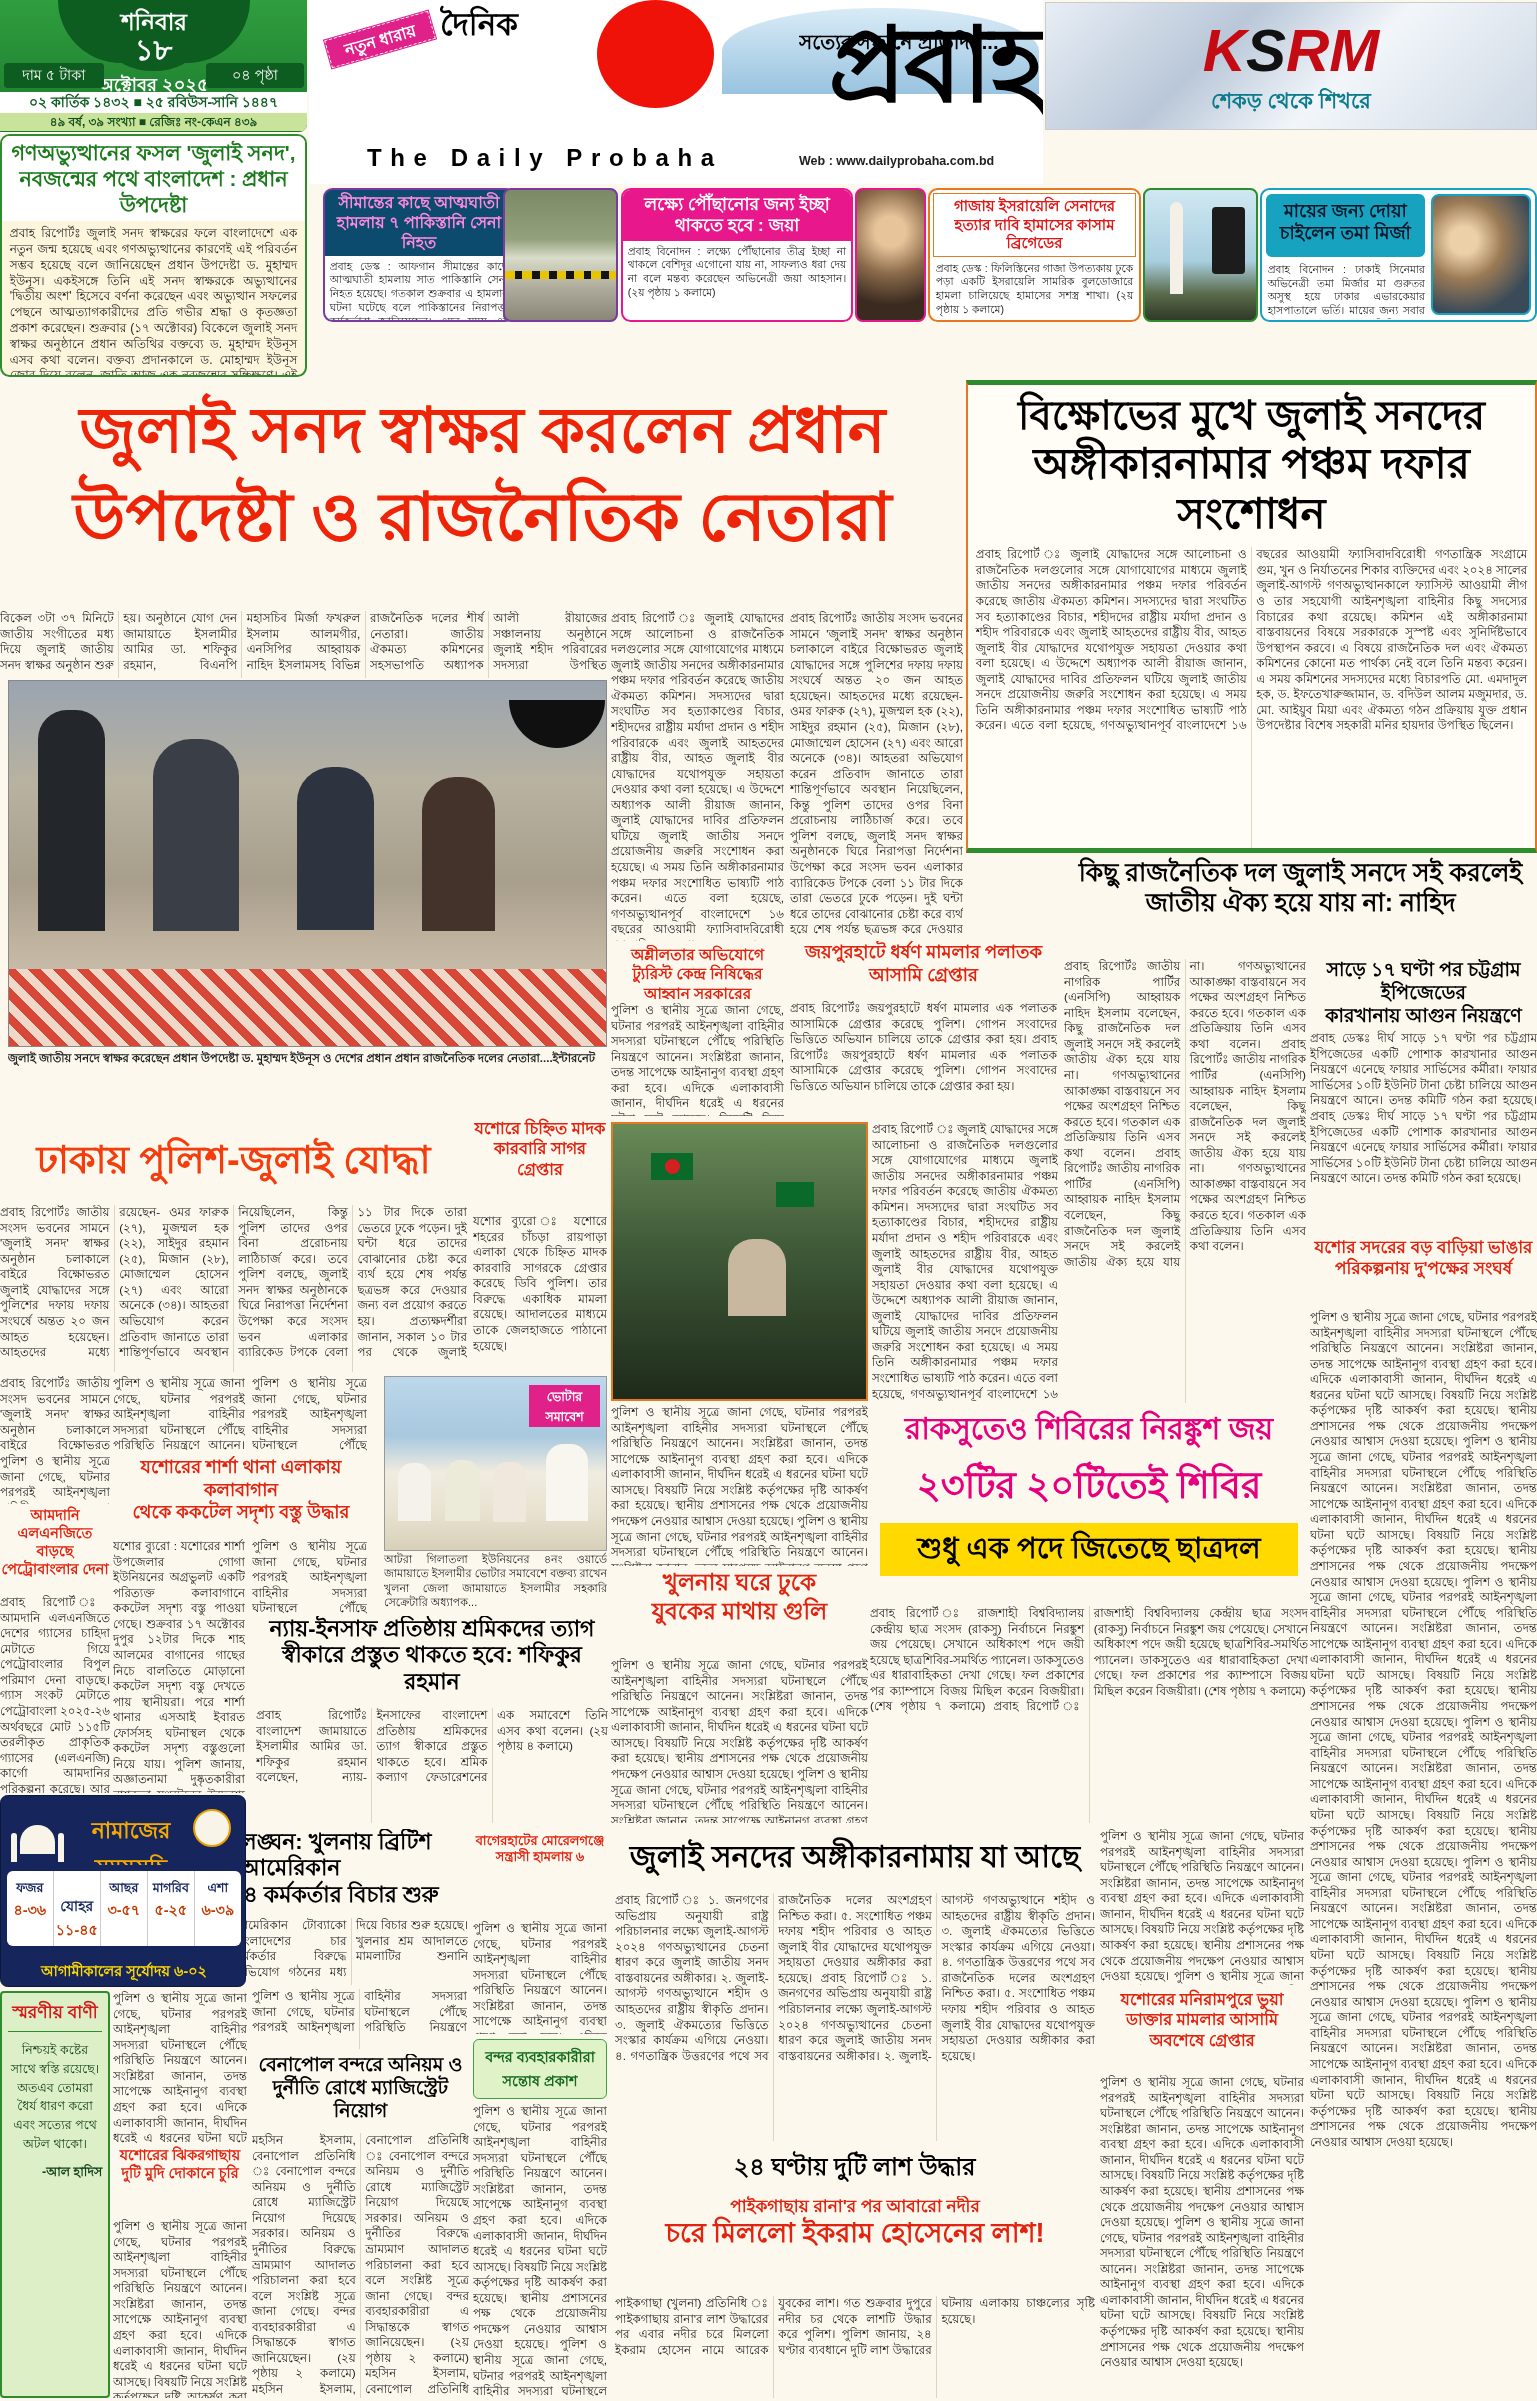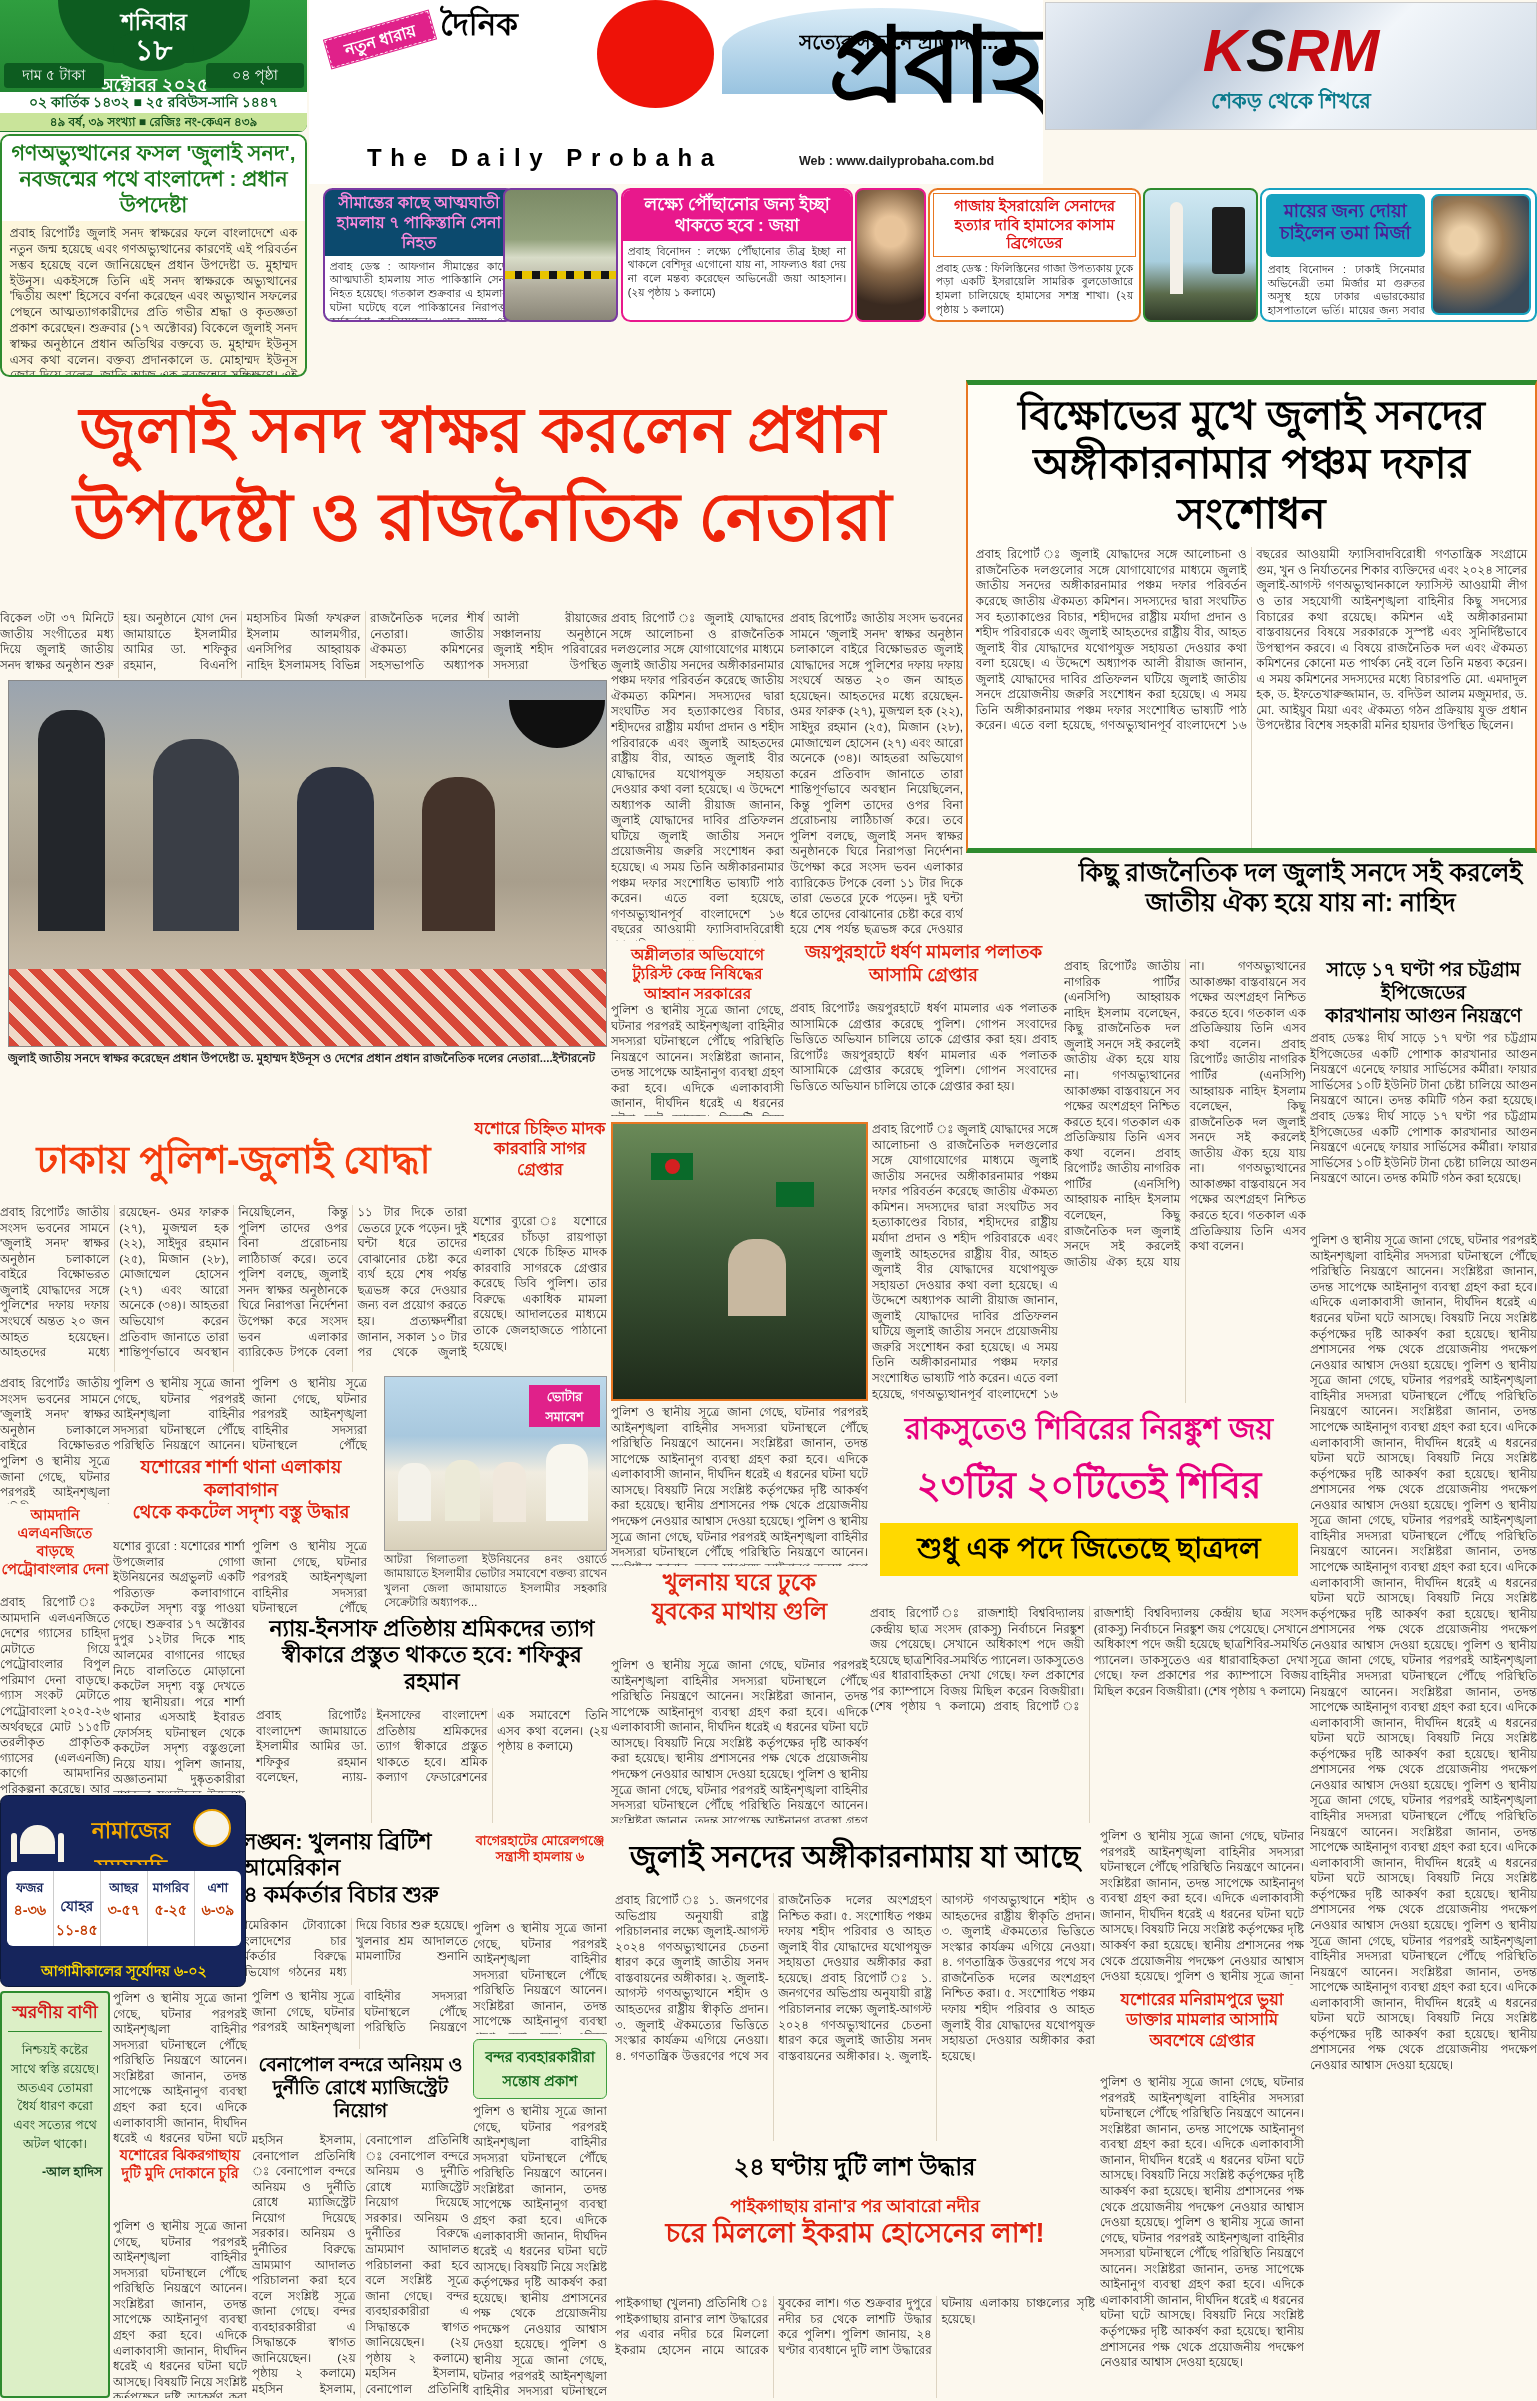--- a/index.html
+++ b/index.html
@@ -85,21 +85,21 @@
   <div class="photo abs" style="left:855px;top:188px;width:71px;height:134px;border:2.9px solid #e8188c;background:radial-gradient(circle at 50% 32%,#e8c49a 16%,#8a6a4a 45%,#3a2a20 78%)"></div>
   <div class="teaser abs" style="left:928px;top:188px;width:213px;height:134px;border:2.9px solid #e87722;background:#fff">
     <div class="t-head" style="border:1.9px solid #e87722;margin:2.9px;color:#e01818;font-size:15px;padding:2.9px 1.9px">গাজায় ইসরায়েলি সেনাদের হত্যার দাবি হামাসের কাসাম ব্রিগেডের</div>
     <div class="t-body" style="padding:1.9px 5.8px">প্রবাহ ডেস্ক : ফিলিস্তিনের গাজা উপত্যকায় ঢুকে পড়া একটি ইসরায়েলি সামরিক বুলডোজারে হামলা চালিয়েছে হামাসের সশস্ত্র শাখা। (২য় পৃষ্ঠায় ১ কলামে)</div>
   </div>
   <div class="photo abs" style="left:1143px;top:188px;width:115px;height:134px;border:2.9px solid #2e8b2e;background:linear-gradient(180deg,#cfe8f2 0%,#a8cede 55%,#5a6a4a 80%,#2f3a28 100%)">
     <div class="abs" style="left:25px;top:11.5px;width:13.4px;height:92px;background:#f4f0e8;border-radius:6.7px 6.7px 0 0"></div>
     <div class="abs" style="left:67px;top:17.3px;width:33px;height:67px;background:#1c1c1c;border-radius:3.8px"></div>
   </div>
   <div class="teaser abs" style="left:1260px;top:188px;width:277px;height:134px;border:2.9px solid #17a2c0;background:#fff">
-    <div class="t-head abs" style="left:3.8px;top:3.8px;width:159px;height:63px;background:#17a2c0;color:#4c1d95;font-size:18px;padding-top:5.8px;border-radius:5.8px">মায়ের জন্য দোয়া চাইলেন তমা মির্জা</div>
+    <div class="t-head abs" style="left:3.8px;top:3.8px;width:159px;height:63px;background:#17a2c0;color:#0f172a;font-size:18px;padding-top:5.8px;border-radius:5.8px">মায়ের জন্য দোয়া চাইলেন তমা মির্জা</div>
     <div class="photo abs" style="left:169px;top:3.8px;width:100px;height:121px;border:2.9px solid #17a2c0;background:radial-gradient(circle at 32% 38%,#ecd0a8 14%,#9a7a55 40%,#3a4a58 75%),radial-gradient(circle at 75% 42%,#e0c098 12%,#26323c 60%)"></div>
     <div class="t-body abs" style="left:3.8px;top:71px;width:161px;height:58px;padding:1.9px">প্রবাহ বিনোদন : ঢাকাই সিনেমার অভিনেত্রী তমা মির্জার মা গুরুতর অসুস্থ হয়ে ঢাকার এভারকেয়ার হাসপাতালে ভর্তি। মায়ের জন্য সবার কাছে দোয়া চেয়েছেন তিনি। (২য় পৃষ্ঠায় ১ কলামে)</div>
   </div>
 
   <div class="abs" style="left:0;top:382px;width:965px;height:223px">
     <div style="color:#ee2409;font-size:63px;font-weight:900;text-align:center;line-height:1.55">জুলাই সনদ স্বাক্ষর করলেন প্রধান</div>
     <div style="color:#ee2409;font-size:67px;font-weight:900;text-align:center;line-height:1.1">উপদেষ্টা ও রাজনৈতিক নেতারা</div>
   </div>
   <div class="abs bt c5" style="left:0;top:611px;width:607px;height:67px">বিকেল ৩টা ৩৭ মিনিটে জাতীয় সংগীতের মধ্য দিয়ে জুলাই জাতীয় সনদ স্বাক্ষর অনুষ্ঠান শুরু হয়। অনুষ্ঠানে যোগ দেন জামায়াতে ইসলামীর আমির ডা. শফিকুর রহমান, বিএনপি মহাসচিব মির্জা ফখরুল ইসলাম আলমগীর, এনসিপির আহ্বায়ক নাহিদ ইসলামসহ বিভিন্ন রাজনৈতিক দলের শীর্ষ নেতারা। জাতীয় ঐকমত্য কমিশনের সহসভাপতি অধ্যাপক আলী রীয়াজের সঞ্চালনায় অনুষ্ঠানে জুলাই শহীদ পরিবারের সদস্যরা উপস্থিত ছিলেন। খালি ইমাম মধুমcompleted, পরিবেশ উপদেষ্টা সৈয়দা রিজওয়ানা হাসান, আইন উপদেষ্টা ড. আসিফ নজরুলসহ উপদেষ্টা পরিষদের সদস্যরা মঞ্চে ছিলেন।</div>
 
@@ -128,20 +128,21 @@
 
   <div class="abs" style="left:1064px;top:857px;width:473px;height:98px">
     <div class="bh" style="font-size:25px">কিছু রাজনৈতিক দল জুলাই সনদে সই করলেই</div>
     <div class="bh" style="font-size:25px">জাতীয় ঐক্য হয়ে যায় না: নাহিদ</div>
   </div>
   <div class="abs bt c2" style="left:1064px;top:959px;width:242px;height:444px">প্রবাহ রিপোর্টঃ জাতীয় নাগরিক পার্টির (এনসিপি) আহ্বায়ক নাহিদ ইসলাম বলেছেন, কিছু রাজনৈতিক দল জুলাই সনদে সই করলেই জাতীয় ঐক্য হয়ে যায় না। গণঅভ্যুত্থানের আকাঙ্ক্ষা বাস্তবায়নে সব পক্ষের অংশগ্রহণ নিশ্চিত করতে হবে। গতকাল এক প্রতিক্রিয়ায় তিনি এসব কথা বলেন। প্রবাহ রিপোর্টঃ জাতীয় নাগরিক পার্টির (এনসিপি) আহ্বায়ক নাহিদ ইসলাম বলেছেন, কিছু রাজনৈতিক দল জুলাই সনদে সই করলেই জাতীয় ঐক্য হয়ে যায় না। গণঅভ্যুত্থানের আকাঙ্ক্ষা বাস্তবায়নে সব পক্ষের অংশগ্রহণ নিশ্চিত করতে হবে। গতকাল এক প্রতিক্রিয়ায় তিনি এসব কথা বলেন। প্রবাহ রিপোর্টঃ জাতীয় নাগরিক পার্টির (এনসিপি) আহ্বায়ক নাহিদ ইসলাম বলেছেন, কিছু রাজনৈতিক দল জুলাই সনদে সই করলেই জাতীয় ঐক্য হয়ে যায় না। গণঅভ্যুত্থানের আকাঙ্ক্ষা বাস্তবায়নে সব পক্ষের অংশগ্রহণ নিশ্চিত করতে হবে। গতকাল এক প্রতিক্রিয়ায় তিনি এসব কথা বলেন।</div>
   <div class="abs" style="left:1310px;top:959px;width:227px;height:1439px">
     <div class="bh" style="font-size:19px">সাড়ে ১৭ ঘণ্টা পর চট্টগ্রাম ইপিজেডের</div>
     <div class="bh" style="font-size:19px">কারখানায় আগুন নিয়ন্ত্রণে</div>
     <div class="bt" style="height:202px;margin-top:3.8px">প্রবাহ ডেস্কঃ দীর্ঘ সাড়ে ১৭ ঘণ্টা পর চট্টগ্রাম ইপিজেডের একটি পোশাক কারখানার আগুন নিয়ন্ত্রণে এনেছে ফায়ার সার্ভিসের কর্মীরা। ফায়ার সার্ভিসের ১০টি ইউনিট টানা চেষ্টা চালিয়ে আগুন নিয়ন্ত্রণে আনে। তদন্ত কমিটি গঠন করা হয়েছে। প্রবাহ ডেস্কঃ দীর্ঘ সাড়ে ১৭ ঘণ্টা পর চট্টগ্রাম ইপিজেডের একটি পোশাক কারখানার আগুন নিয়ন্ত্রণে এনেছে ফায়ার সার্ভিসের কর্মীরা। ফায়ার সার্ভিসের ১০টি ইউনিট টানা চেষ্টা চালিয়ে আগুন নিয়ন্ত্রণে আনে। তদন্ত কমিটি গঠন করা হয়েছে।</div>
+    <div class="rsub" style="font-size:17px;height:73px;padding-top:3.8px">যশোর সদরের বড় বাড়িয়া ভাঙার পরিকল্পনায় দু'পক্ষের সংঘর্ষ</div>
     <div class="bt" style="height:1095px">পুলিশ ও স্থানীয় সূত্রে জানা গেছে, ঘটনার পরপরই আইনশৃঙ্খলা বাহিনীর সদস্যরা ঘটনাস্থলে পৌঁছে পরিস্থিতি নিয়ন্ত্রণে আনেন। সংশ্লিষ্টরা জানান, তদন্ত সাপেক্ষে আইনানুগ ব্যবস্থা গ্রহণ করা হবে। এদিকে এলাকাবাসী জানান, দীর্ঘদিন ধরেই এ ধরনের ঘটনা ঘটে আসছে। বিষয়টি নিয়ে সংশ্লিষ্ট কর্তৃপক্ষের দৃষ্টি আকর্ষণ করা হয়েছে। স্থানীয় প্রশাসনের পক্ষ থেকে প্রয়োজনীয় পদক্ষেপ নেওয়ার আশ্বাস দেওয়া হয়েছে। পুলিশ ও স্থানীয় সূত্রে জানা গেছে, ঘটনার পরপরই আইনশৃঙ্খলা বাহিনীর সদস্যরা ঘটনাস্থলে পৌঁছে পরিস্থিতি নিয়ন্ত্রণে আনেন। সংশ্লিষ্টরা জানান, তদন্ত সাপেক্ষে আইনানুগ ব্যবস্থা গ্রহণ করা হবে। এদিকে এলাকাবাসী জানান, দীর্ঘদিন ধরেই এ ধরনের ঘটনা ঘটে আসছে। বিষয়টি নিয়ে সংশ্লিষ্ট কর্তৃপক্ষের দৃষ্টি আকর্ষণ করা হয়েছে। স্থানীয় প্রশাসনের পক্ষ থেকে প্রয়োজনীয় পদক্ষেপ নেওয়ার আশ্বাস দেওয়া হয়েছে। পুলিশ ও স্থানীয় সূত্রে জানা গেছে, ঘটনার পরপরই আইনশৃঙ্খলা বাহিনীর সদস্যরা ঘটনাস্থলে পৌঁছে পরিস্থিতি নিয়ন্ত্রণে আনেন। সংশ্লিষ্টরা জানান, তদন্ত সাপেক্ষে আইনানুগ ব্যবস্থা গ্রহণ করা হবে। এদিকে এলাকাবাসী জানান, দীর্ঘদিন ধরেই এ ধরনের ঘটনা ঘটে আসছে। বিষয়টি নিয়ে সংশ্লিষ্ট কর্তৃপক্ষের দৃষ্টি আকর্ষণ করা হয়েছে। স্থানীয় প্রশাসনের পক্ষ থেকে প্রয়োজনীয় পদক্ষেপ নেওয়ার আশ্বাস দেওয়া হয়েছে। পুলিশ ও স্থানীয় সূত্রে জানা গেছে, ঘটনার পরপরই আইনশৃঙ্খলা বাহিনীর সদস্যরা ঘটনাস্থলে পৌঁছে পরিস্থিতি নিয়ন্ত্রণে আনেন। সংশ্লিষ্টরা জানান, তদন্ত সাপেক্ষে আইনানুগ ব্যবস্থা গ্রহণ করা হবে। এদিকে এলাকাবাসী জানান, দীর্ঘদিন ধরেই এ ধরনের ঘটনা ঘটে আসছে। বিষয়টি নিয়ে সংশ্লিষ্ট কর্তৃপক্ষের দৃষ্টি আকর্ষণ করা হয়েছে। স্থানীয় প্রশাসনের পক্ষ থেকে প্রয়োজনীয় পদক্ষেপ নেওয়ার আশ্বাস দেওয়া হয়েছে। পুলিশ ও স্থানীয় সূত্রে জানা গেছে, ঘটনার পরপরই আইনশৃঙ্খলা বাহিনীর সদস্যরা ঘটনাস্থলে পৌঁছে পরিস্থিতি নিয়ন্ত্রণে আনেন। সংশ্লিষ্টরা জানান, তদন্ত সাপেক্ষে আইনানুগ ব্যবস্থা গ্রহণ করা হবে। এদিকে এলাকাবাসী জানান, দীর্ঘদিন ধরেই এ ধরনের ঘটনা ঘটে আসছে। বিষয়টি নিয়ে সংশ্লিষ্ট কর্তৃপক্ষের দৃষ্টি আকর্ষণ করা হয়েছে। স্থানীয় প্রশাসনের পক্ষ থেকে প্রয়োজনীয় পদক্ষেপ নেওয়ার আশ্বাস দেওয়া হয়েছে। পুলিশ ও স্থানীয় সূত্রে জানা গেছে, ঘটনার পরপরই আইনশৃঙ্খলা বাহিনীর সদস্যরা ঘটনাস্থলে পৌঁছে পরিস্থিতি নিয়ন্ত্রণে আনেন। সংশ্লিষ্টরা জানান, তদন্ত সাপেক্ষে আইনানুগ ব্যবস্থা গ্রহণ করা হবে। এদিকে এলাকাবাসী জানান, দীর্ঘদিন ধরেই এ ধরনের ঘটনা ঘটে আসছে। বিষয়টি নিয়ে সংশ্লিষ্ট কর্তৃপক্ষের দৃষ্টি আকর্ষণ করা হয়েছে। স্থানীয় প্রশাসনের পক্ষ থেকে প্রয়োজনীয় পদক্ষেপ নেওয়ার আশ্বাস দেওয়া হয়েছে।</div>
   </div>
 
   <div class="abs" style="left:611px;top:1122px;width:257px;height:279px;border:2.9px solid #e87722;background:linear-gradient(180deg,#6a8a58 0%,#3f5a38 45%,#1e2a1a 100%)">
     <div class="abs" style="left:38px;top:29px;width:42px;height:27px;background:#0a6a2a"></div>
     <div class="abs" style="left:52px;top:35px;width:15.4px;height:15.4px;background:#d42020;border-radius:50%"></div>
     <div class="abs" style="left:163px;top:58px;width:38px;height:25px;background:#0a6a2a"></div>
     <div class="abs" style="left:115px;top:115px;width:58px;height:77px;background:#c8b8a0;border-radius:25px 25px 0 0"></div>
   </div>
   <div class="abs bt" style="left:611px;top:1405px;width:257px;height:161px">পুলিশ ও স্থানীয় সূত্রে জানা গেছে, ঘটনার পরপরই আইনশৃঙ্খলা বাহিনীর সদস্যরা ঘটনাস্থলে পৌঁছে পরিস্থিতি নিয়ন্ত্রণে আনেন। সংশ্লিষ্টরা জানান, তদন্ত সাপেক্ষে আইনানুগ ব্যবস্থা গ্রহণ করা হবে। এদিকে এলাকাবাসী জানান, দীর্ঘদিন ধরেই এ ধরনের ঘটনা ঘটে আসছে। বিষয়টি নিয়ে সংশ্লিষ্ট কর্তৃপক্ষের দৃষ্টি আকর্ষণ করা হয়েছে। স্থানীয় প্রশাসনের পক্ষ থেকে প্রয়োজনীয় পদক্ষেপ নেওয়ার আশ্বাস দেওয়া হয়েছে। পুলিশ ও স্থানীয় সূত্রে জানা গেছে, ঘটনার পরপরই আইনশৃঙ্খলা বাহিনীর সদস্যরা ঘটনাস্থলে পৌঁছে পরিস্থিতি নিয়ন্ত্রণে আনেন। সংশ্লিষ্টরা জানান, তদন্ত সাপেক্ষে আইনানুগ ব্যবস্থা গ্রহণ করা হবে। এদিকে এলাকাবাসী জানান, দীর্ঘদিন ধরেই এ ধরনের ঘটনা ঘটে আসছে। বিষয়টি নিয়ে সংশ্লিষ্ট কর্তৃপক্ষের দৃষ্টি আকর্ষণ করা হয়েছে। স্থানীয় প্রশাসনের পক্ষ থেকে প্রয়োজনীয় পদক্ষেপ নেওয়ার আশ্বাস দেওয়া হয়েছে।</div>

